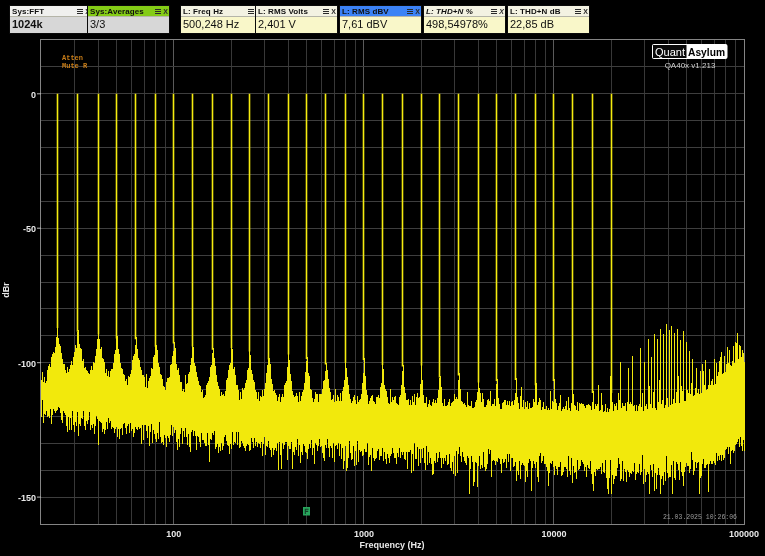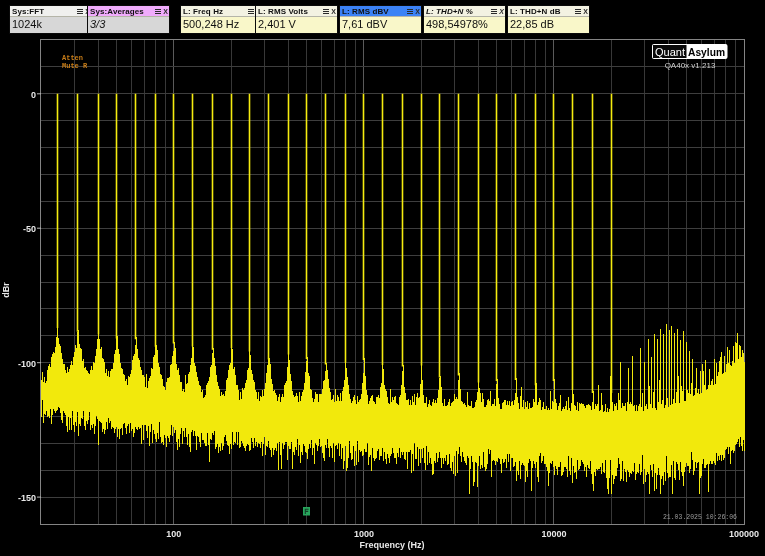--- a/index.html
+++ b/index.html
@@ -43,31 +43,31 @@
 <text x="690" y="68" fill="#cfcfcf" font-family="Liberation Sans" font-size="8" text-anchor="middle">QA40x v1.213</text>
 </svg>
 <div class="panel" style="left:3px;margin-left:6px;">
 <div class="ph" style="background:#f0f0ee;">
       <span class="pt">Sys:FFT</span>
       <span class="icn">
         <span class="bars"></span>
         <span class="xx">X</span>
       </span>
     </div>
-<div class="pv" style="background:#d7d7d7;">1024k</div>
+<div class="pv" style="background:#d7d7d7;font-weight:bold;">1024k</div>
   </div>
 <div class="panel" style="left:87px;">
-<div class="ph" style="background:#f0abfc;">
+<div class="ph" style="background:#84cc16;">
       <span class="pt">Sys:Averages</span>
       <span class="icn">
         <span class="bars"></span>
         <span class="xx">X</span>
       </span>
     </div>
-<div class="pv" style="background:#d7d7d7;font-style:italic;">3/3</div>
+<div class="pv" style="background:#d7d7d7;">3/3</div>
   </div>
 <div class="panel" style="left:180px;">
 <div class="ph" style="background:#f3f2e2;">
       <span class="pt">L: Freq Hz</span>
       <span class="icn">
         <span class="bars"></span>
         <span class="xx">X</span>
       </span>
     </div>
 <div class="pv" style="background:#f9f7c9;">500,248 Hz</div>

